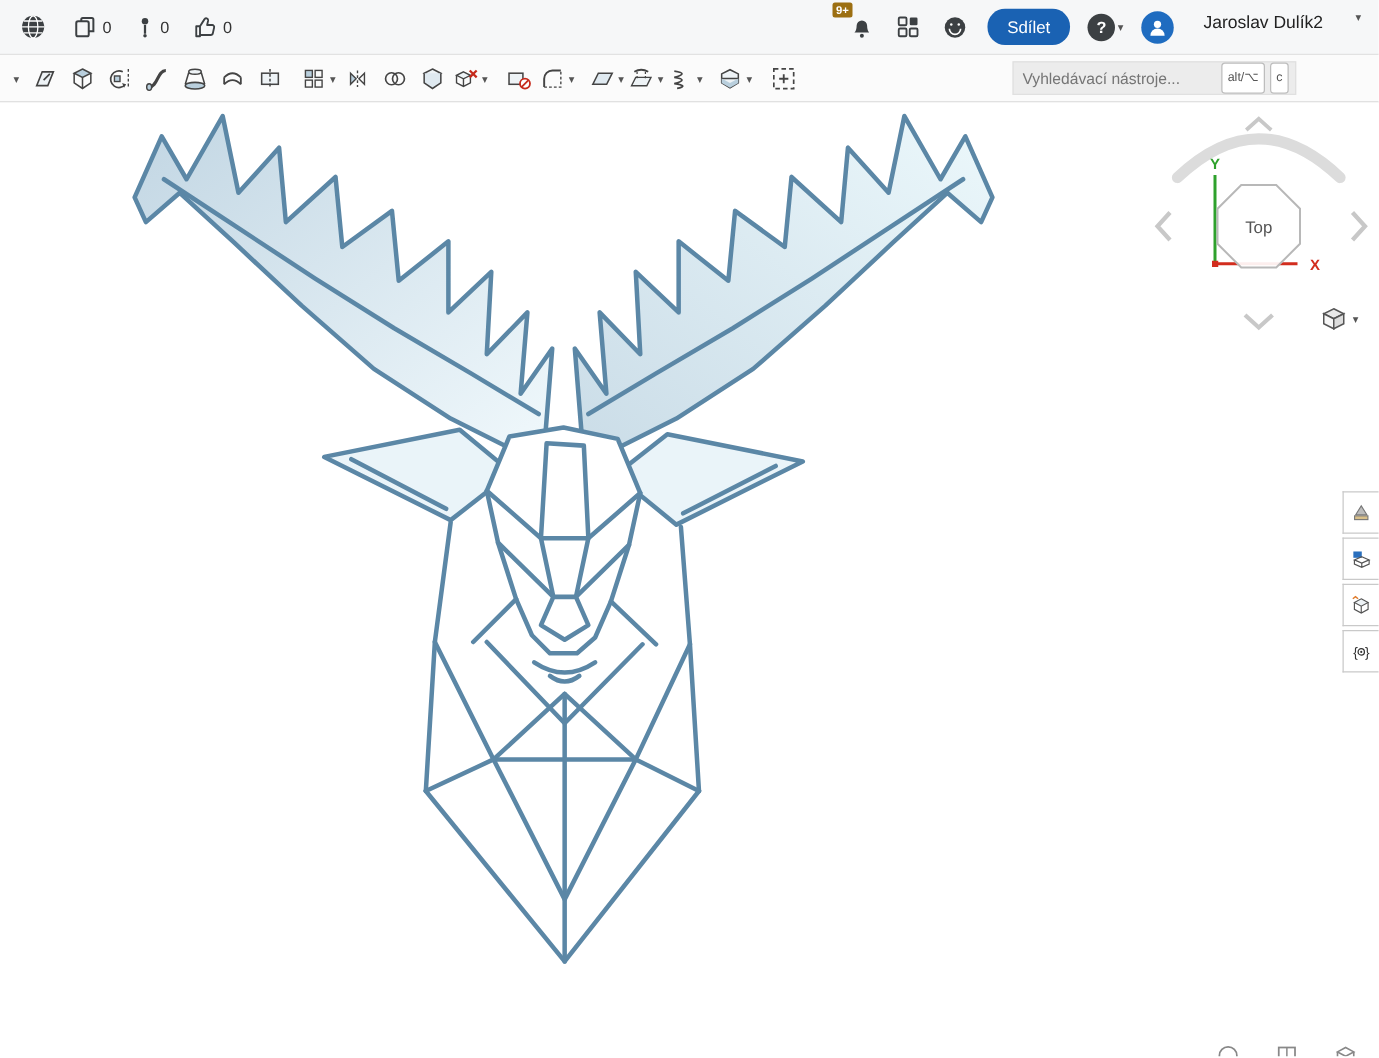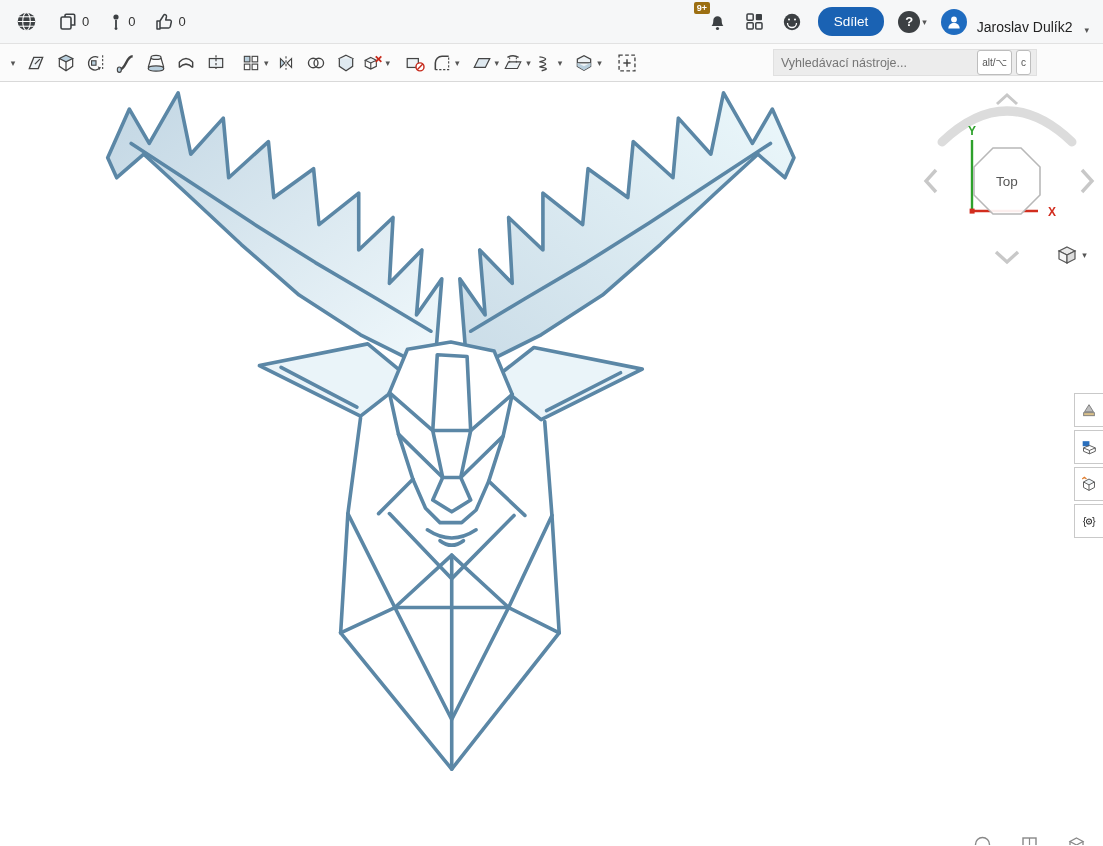--- a/index.html
+++ b/index.html
@@ -28,21 +28,21 @@
           align-items:center;justify-content:center;}
   .username{font-size:14px;color:#222;cursor:pointer;}
   
   .toolbar{height:38px;background:#fbfbfb;border-bottom:1px solid #d9d9d9;
            display:flex;align-items:center;padding:0 4px;gap:2px;}
   .tbtn{display:flex;align-items:center;justify-content:center;min-width:28px;height:30px;
         border:0;background:transparent;border-radius:3px;cursor:pointer;padding:0 1px;gap:1px;}
   .tbtn svg{display:block}
   .tb-sep{width:6px}
   .search{margin-left:auto;margin-right:62px;background:#ececec;border:1px solid #e0e0e0;
-          border-radius:0;height:27px;display:flex;align-items:center;padding:0 5px;width:264px;gap:4px;}
+          border-radius:0;height:27px;display:flex;align-items:center;padding:0 5px;width:227px;gap:4px;}
   .search input{border:0;background:transparent;outline:none;flex:1;font-size:12.5px;color:#333;
                 font-family:"Liberation Sans",sans-serif;min-width:0;}
   .key{border:1px solid #bdbdbd;border-radius:3px;background:#fff;padding:4px 4px;font-size:10px;
        color:#555;line-height:15px;white-space:nowrap;}
   
   .canvas{position:relative;width:1103px;height:763px;background:#fff;}
   .deer-svg{position:absolute;left:0;top:0;}
   .deer{stroke:var(--deer-stroke);stroke-width:4;fill:none;stroke-linejoin:round;stroke-linecap:round;}
   
   .viewcube{position:absolute;left:920px;top:8px;width:178px;height:182px;}
@@ -116,21 +116,21 @@
         <path d="M5.5,11 a4.5,4.5 0 0 0 9,0" fill="none" stroke="#fff" stroke-width="1.3"></path>
         <circle cx="7" cy="7.5" r="1" fill="#fff"></circle>
           <circle cx="13" cy="7.5" r="1" fill="#fff"></circle>
       </svg>
     </button>
     <button class="share-btn">Sdílet</button>
     <div style="display:flex;align-items:center">
       <span class="help-circle">?</span>
       <span class="caret">▾</span>
     </div>
-    <div style="display:flex;align-items:flex-end;gap:10px">
+    <div style="display:flex;align-items:flex-start;gap:24px">
       <span class="avatar">
         <svg width="16" height="16" viewBox="0 0 16 16">
           <circle cx="8" cy="5.4" r="2.9" fill="#fff"></circle>
           <path d="M2.3,14.5 a5.7,5.7 0 0 1 11.4,0 z" fill="#fff"></path>
         </svg>
       </span>
       <span class="username">Jaroslav Dulík2</span>
       <span class="caret">▾</span>
     </div>
   </div>

